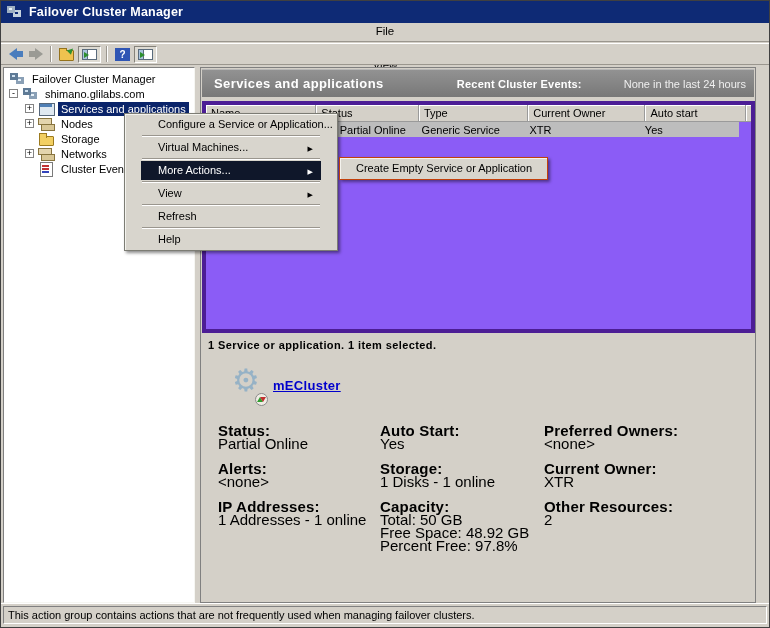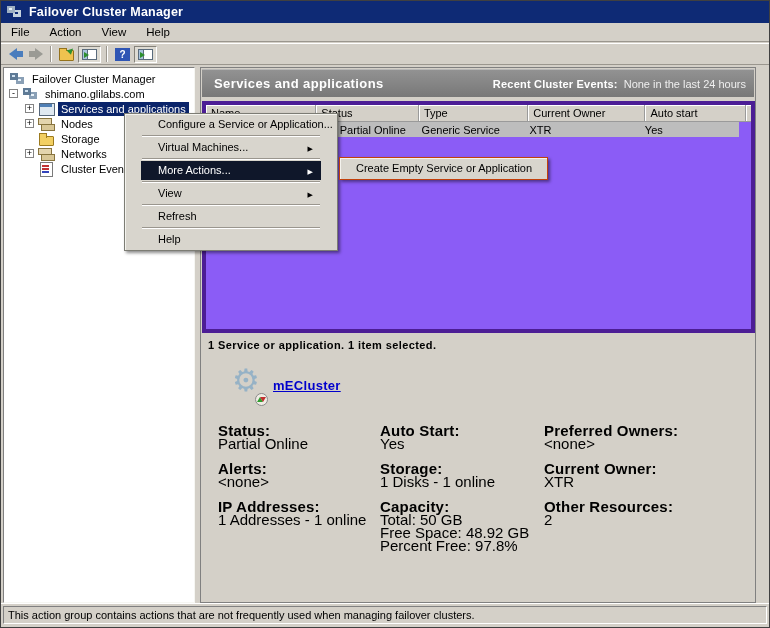--- a/index.html
+++ b/index.html
@@ -16,21 +16,21 @@
   .titlebar { position:absolute; top:0; left:0; width:100%; height:22px;
     background:#0e2a75; color:#fff; display:flex; align-items:center; padding-left:5px; }
   .titlebar .title { font-size:12.5px; font-weight:bold; margin-left:6px; letter-spacing:.2px; }
   .t-appicon { width:17px; height:14px; position:relative; flex:none; }
   .t-appicon::before { content:""; position:absolute; left:1px; top:1px; width:8px; height:7px;
     background:#9fb0c2; box-shadow:6px 4px 0 #c5d2de; }
   .t-appicon::after { content:""; position:absolute; left:3px; top:3px; width:3px; height:2px;
     background:#e8f2fa; box-shadow:6px 4px 0 #0e2a75; }
   
   .menubar { position:absolute; top:22px; left:0; width:100%; height:19px;
-    display:flex; align-items:center; background:#d4d0c8; border-bottom:1px solid #9a968e; }
+    display:flex; align-items:center; background:#d4d0c8; border-bottom:1px solid #9a968e;flex-direction:column; }
   .menubar span { font-size:11.5px; padding:2px 10px 3px 10px; }
   
   .toolbar { position:absolute; top:42px; left:0; width:100%; height:22px;
     display:flex; align-items:center; background:#d4d0c8; padding-left:5px;
     border-top:1px solid #fff; border-bottom:1px solid #9a968e; }
   .tb-sep { width:0; height:16px; border-left:1px solid #9a968e; border-right:1px solid #fff; margin:0 4px; }
   .tb-plain { display:flex; align-items:center; padding:2px 3px; }
   .tb-btn { display:flex; align-items:center; padding:2px 3px; margin:0 1px;
     border:1px solid; border-color:#85827a #fff #fff #85827a; background:#dedbd3; }
   .i-back { display:flex; align-items:center; }
@@ -84,21 +84,21 @@
     background:#c23333; box-shadow:0 3px 0 #c23333, 0 6px 0 #3344bb; }
   .tlabel { padding:1px 3px; }
   .tsel { background:#0a246a; color:#fff; }
   
   .main-pane { position:absolute; left:199px; top:66px; width:556px; height:536px;
     background:#d4d0c8; border:1px solid #808080; }
   .pane-header { position:absolute; left:1px; top:1px; right:1px; height:28px;
     background:linear-gradient(180deg,#929292,#787878); color:#fff;
     display:flex; align-items:center; border-top:1px solid #b8b8b8; }
   .pane-title { font-size:13px; font-weight:bold; margin-left:12px; letter-spacing:.4px; }
-  .events { margin-left:auto; margin-right:8px; font-size:11px; display:flex; align-items:flex-start; }
+  .events { margin-left:auto; margin-right:8px; font-size:11px; display:flex; align-items:flex-start;gap:36px; }
   .events .el { font-weight:bold; letter-spacing:.2px; }
   .events .ev { margin-left:6px; color:#efefef; }
   
   .listbox { position:absolute; left:1px; top:33px; width:553px; height:232px;
     background:#8b5cf6; border:4px solid #4c1d95; overflow:hidden; }
   .lhdr { display:flex; height:17px; font-size:11px; }
   .hcell { background:#d4d0c8; border-right:1px solid #9a9a9a; border-bottom:1px solid #9a9a9a;
     box-shadow:inset 1px 1px 0 #fff; padding:2px 0 0 5px; white-space:nowrap; overflow:hidden; }
   .c0{width:113px;} .c1{width:105px;} .c2{width:112px;} .c3{width:120px;} .c4{width:103px;}
   .c5{flex:1; border-right:none;}

